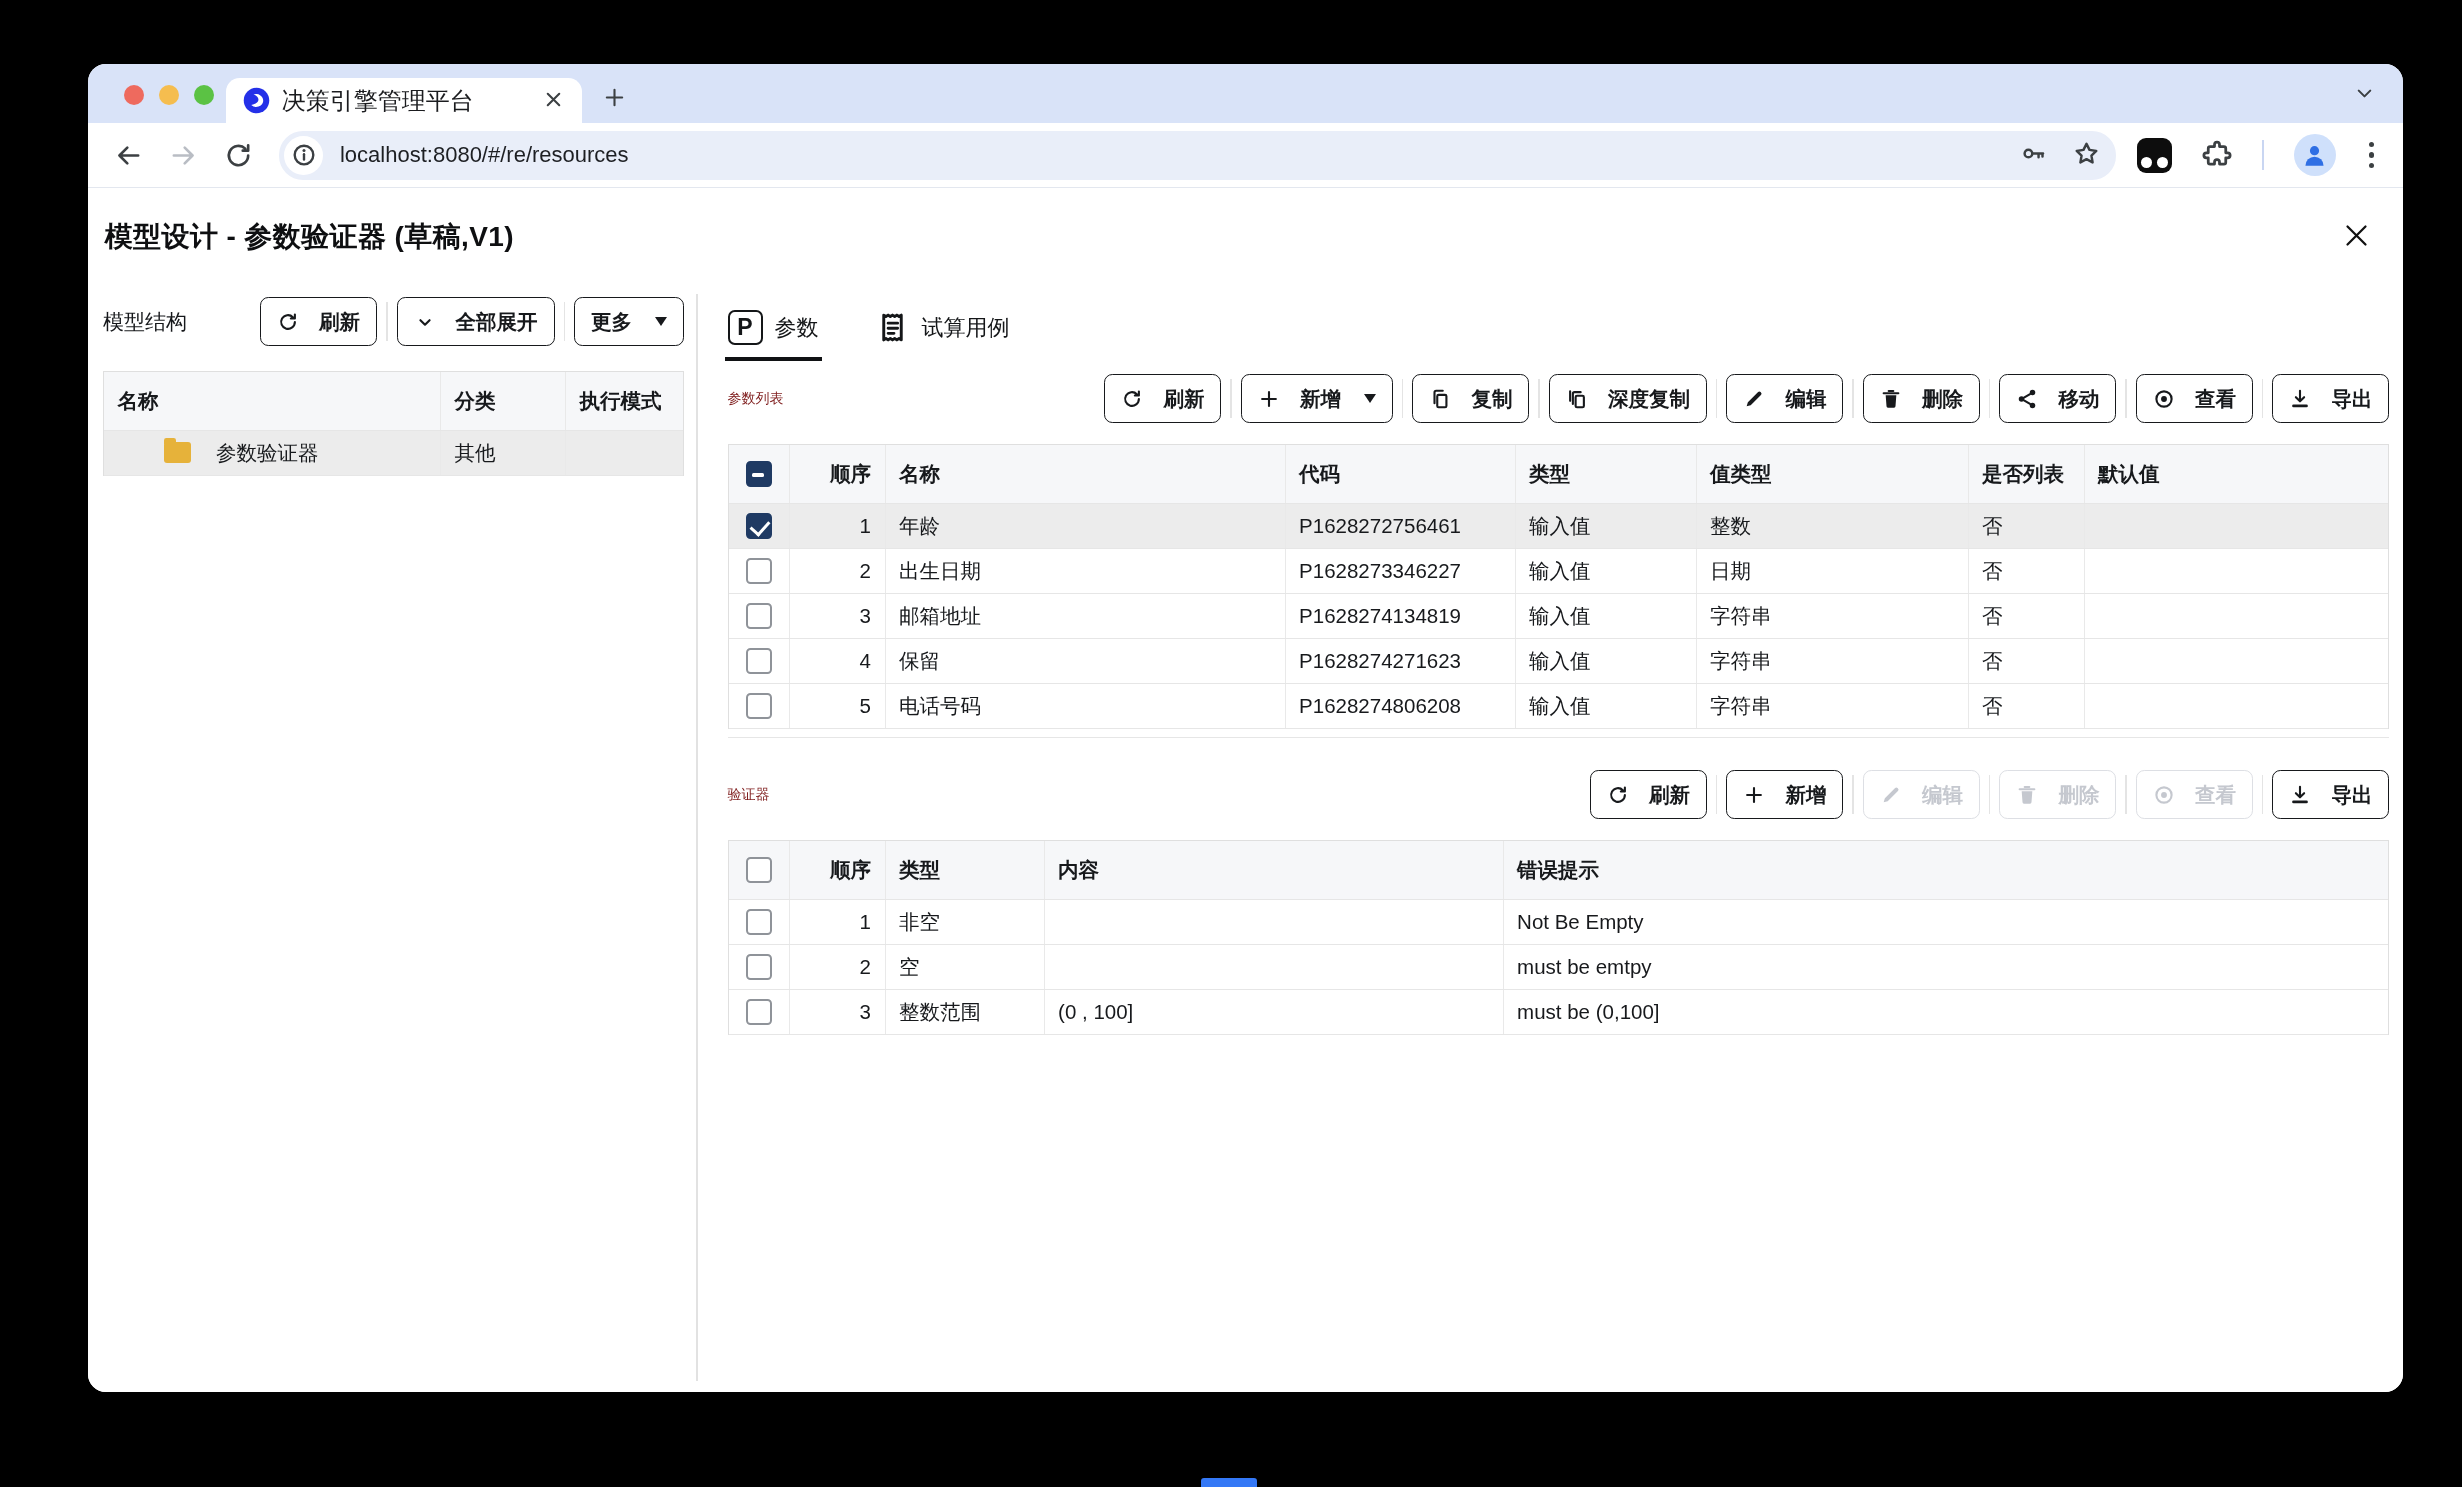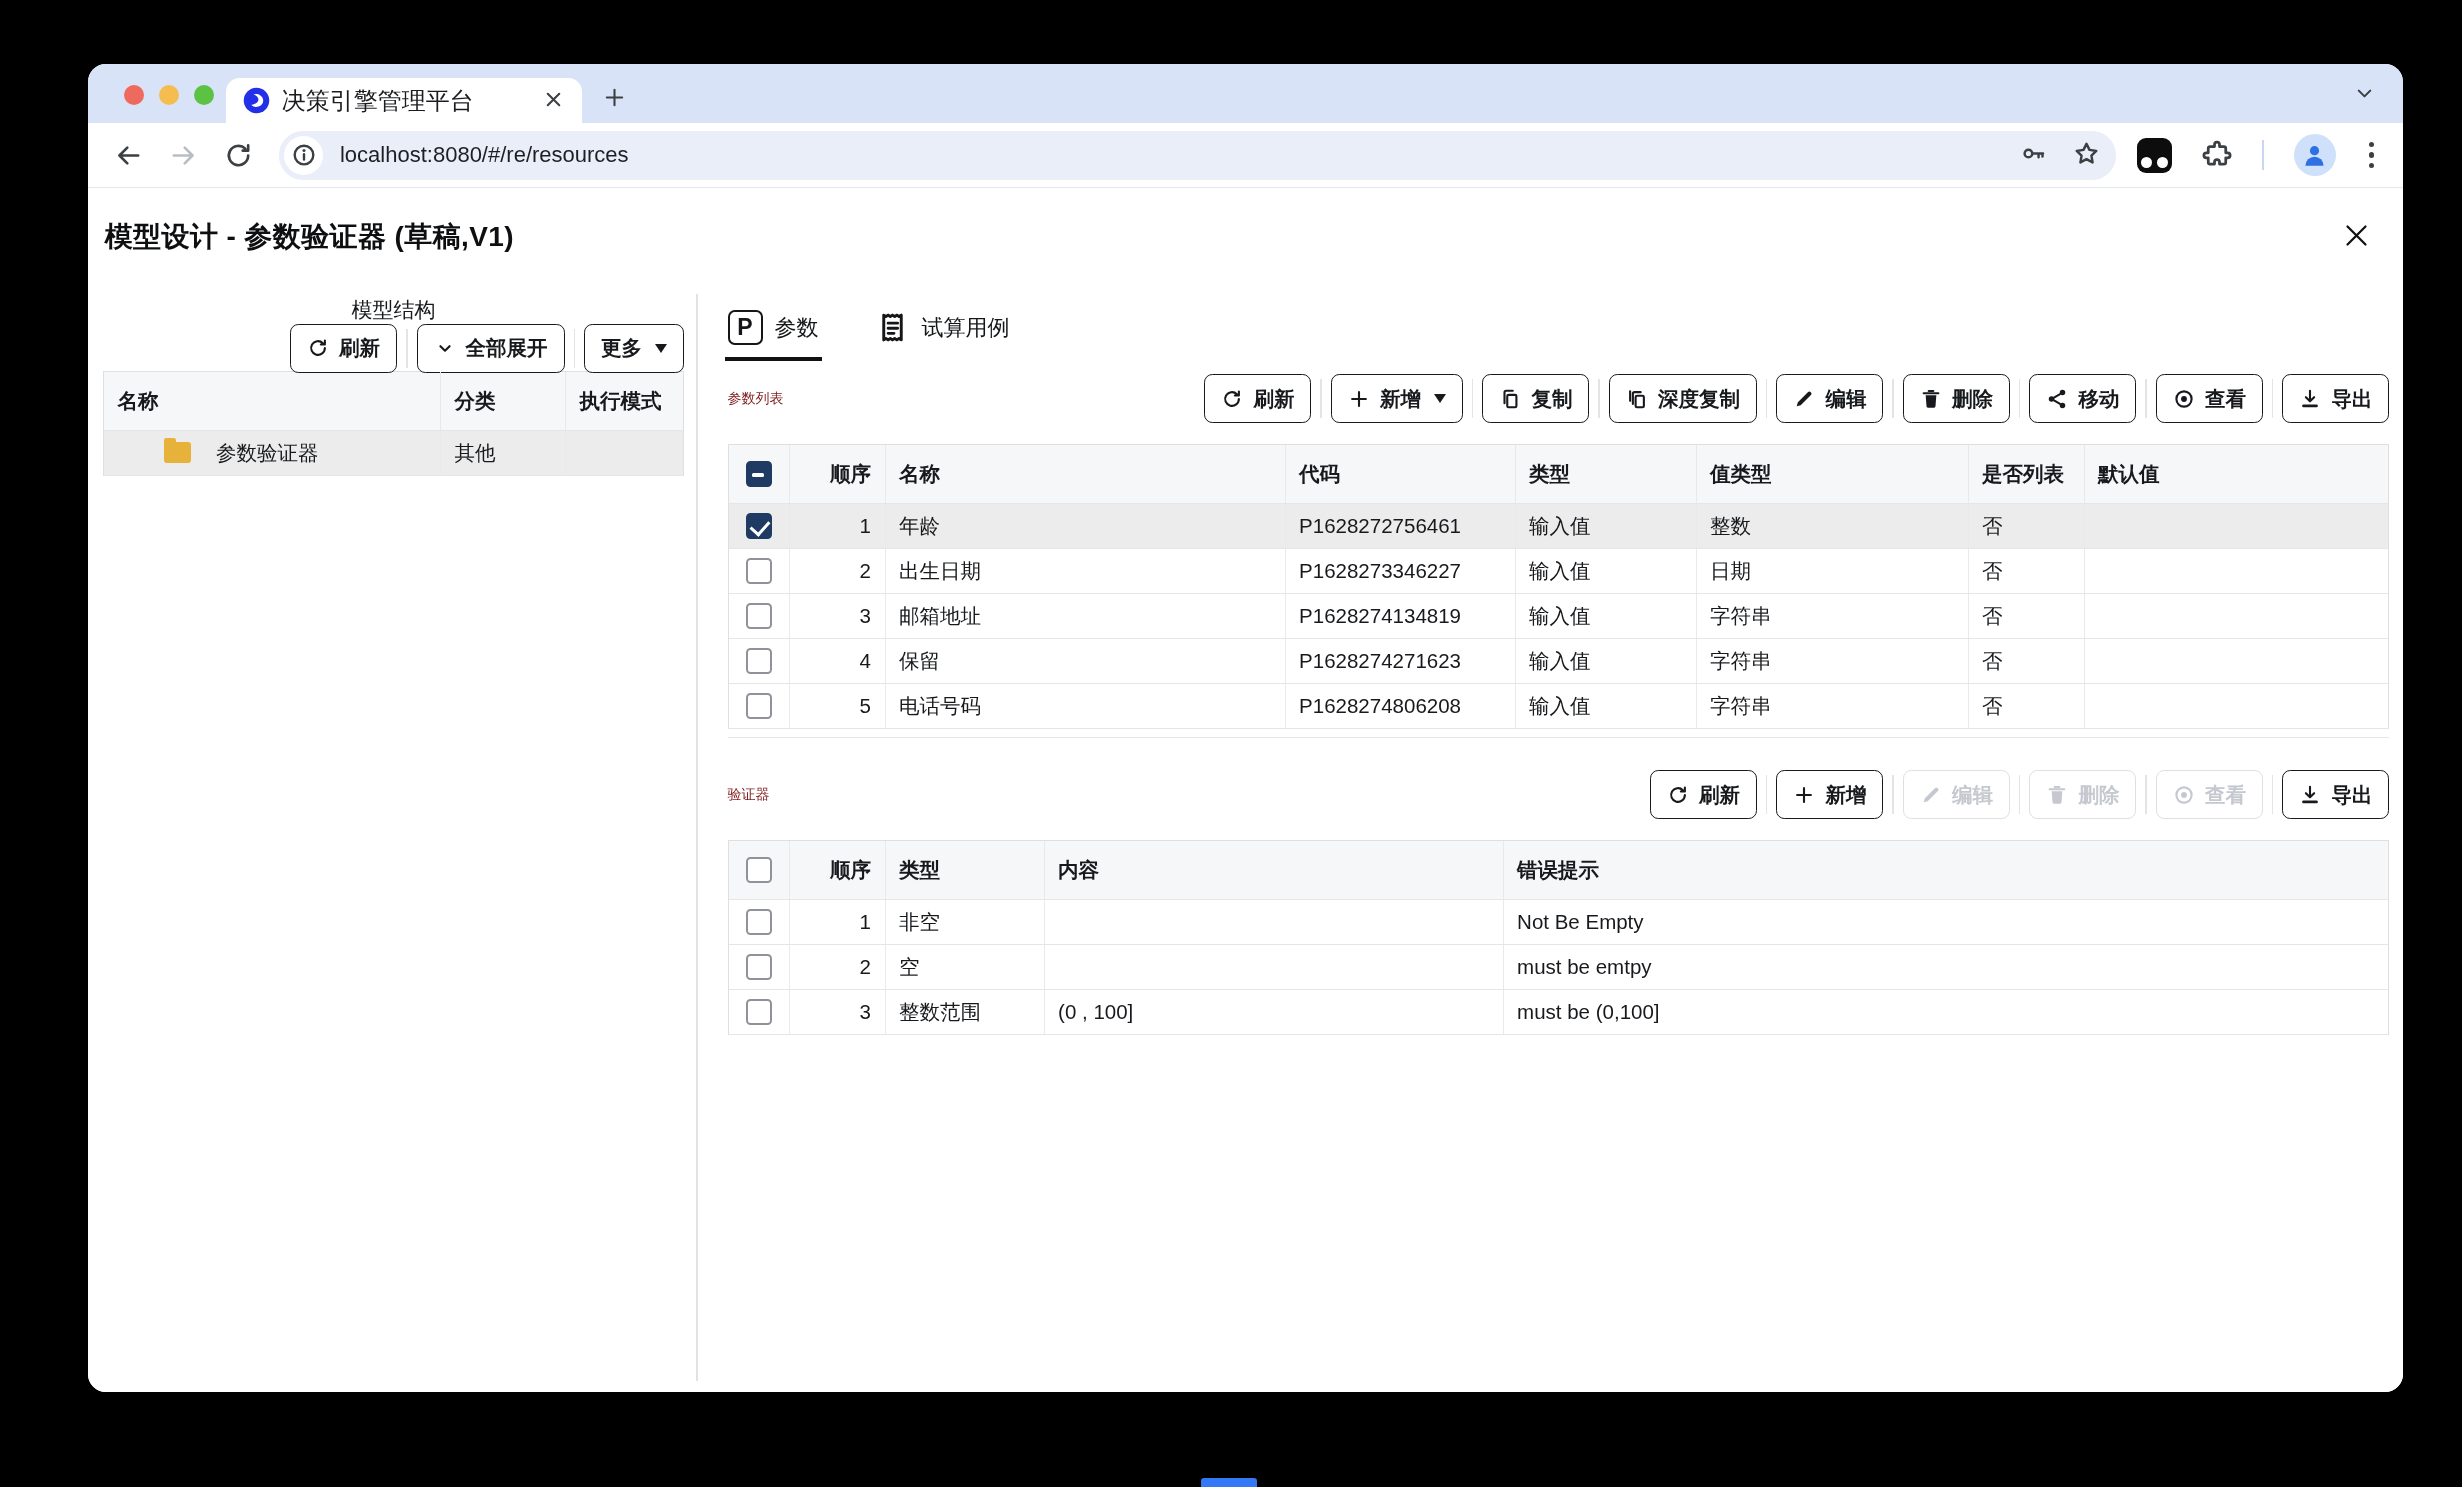--- a/index.html
+++ b/index.html
@@ -54,26 +54,26 @@
   .page-header { display:flex; align-items:center; justify-content:space-between; padding:30px 33px 0 16.7px; }
   .page-title { font-size:28px; font-weight:700; color:#0e0f11; letter-spacing:0.4px; }
   .page-close svg { width:27px; height:27px; }
 
   .main { position:absolute; left:0; right:0; top:106px; bottom:10.6px; display:flex; }
   .left-panel { width:581px; margin-left:15px; flex:none; }
   .splitter { width:1.5px; background:#e2e2e2; margin-left:12px; flex:none; }
   .right-panel { flex:1; margin-left:30px; margin-right:13.6px; }
 
   
-  .panel-head { display:flex; align-items:center; height:52px; margin-top:1.5px;flex-direction:column; }
+  .panel-head { display:flex; align-items:center; height:52px; margin-top:1.5px; }
   .panel-title { font-size:21px; color:#16181b; }
   .head-actions { margin-left:auto; display:flex; align-items:center; }
 
   .btn { height:49px; background:#fff; border:1.9px solid #17191c; border-radius:8.3px; display:inline-flex;
-         align-items:center; gap:10px; padding:0 16px; font-size:20.5px; font-weight:600; color:#17191c; cursor:pointer; }
+         align-items:center; gap:20px; padding:0 16px; font-size:20.5px; font-weight:600; color:#17191c; cursor:pointer; }
   .btn svg { width:22px; height:22px; stroke:currentColor; fill:none; stroke-width:2.3; stroke-linecap:round; stroke-linejoin:round; }
   .btn .fill { fill:currentColor; stroke:none; }
   .btn.disabled { border-color:#dddfe4; color:#c5c8cf; }
   .vsep { width:1.5px; height:39px; background:#e4e4e4; margin:0 9px; flex:none; }
 
   
   .gtable { border:0.8px solid #dfdfdf; border-bottom:none; }
   .grow { display:grid; border-bottom:0.8px solid #e6e6e6; background:#fff; }
   .grow.head { background:#f6f7f9; }
   .grow.head .gcell { height:58px; font-weight:700;font-family:Liberation Serif, serif; }

